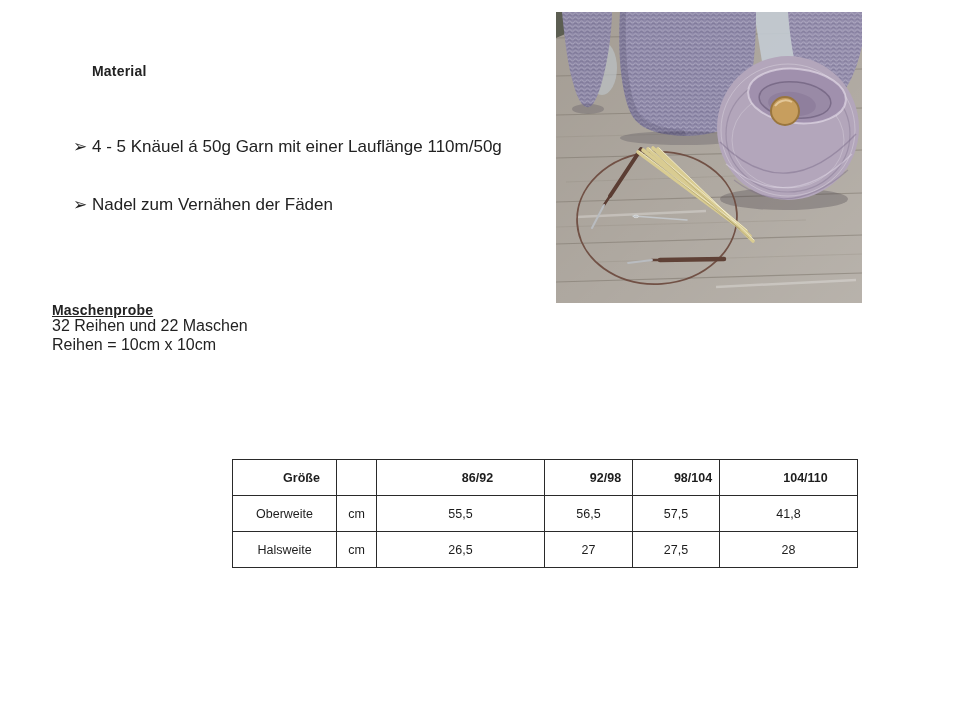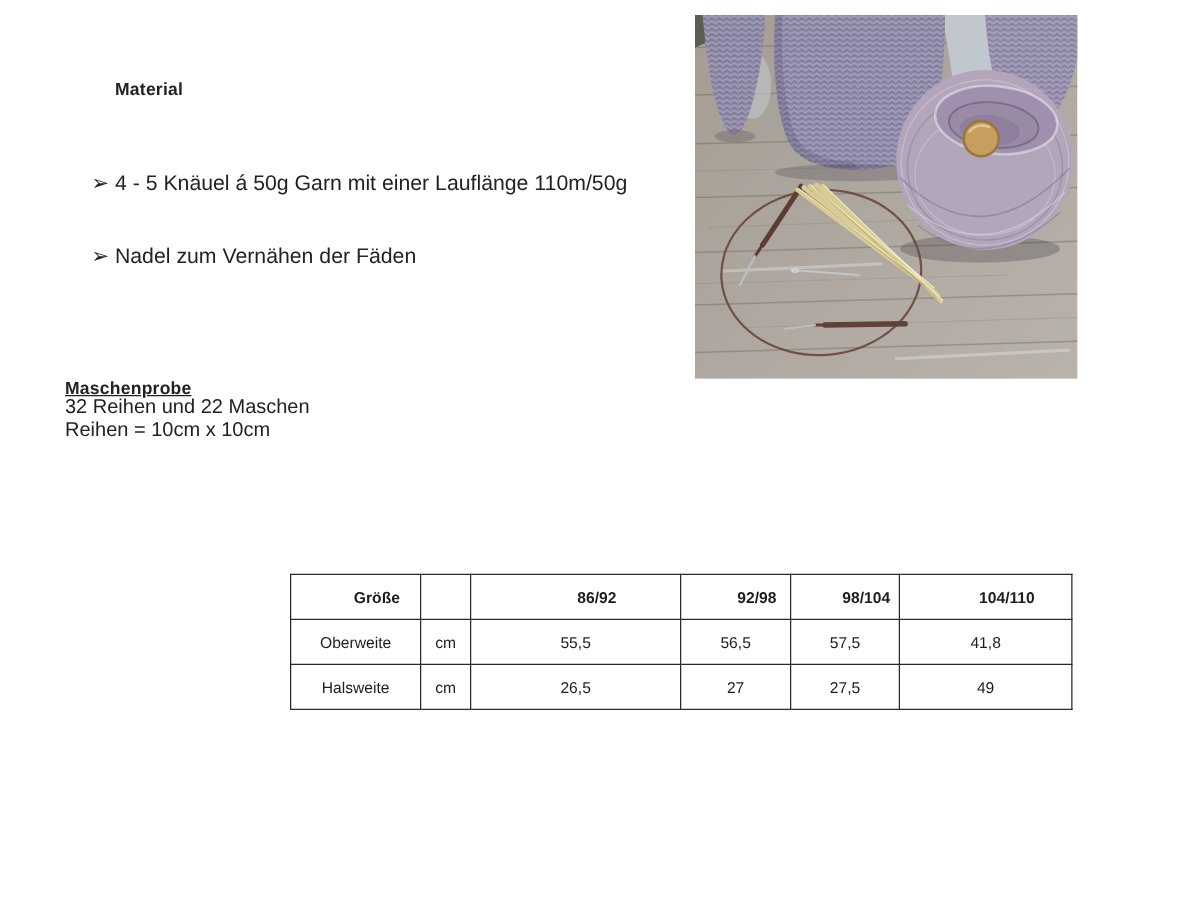--- a/index.html
+++ b/index.html
@@ -193,16 +193,16 @@
         <td>56,5</td>
         <td>57,5</td>
         <td>41,8</td>
       </tr>
       <tr>
         <td>Halsweite</td>
         <td>cm</td>
         <td>26,5</td>
         <td>27</td>
         <td>27,5</td>
-        <td>49</td>
+        <td>28</td>
       </tr>
     </tbody>
 </table>
 
 </body></html>

